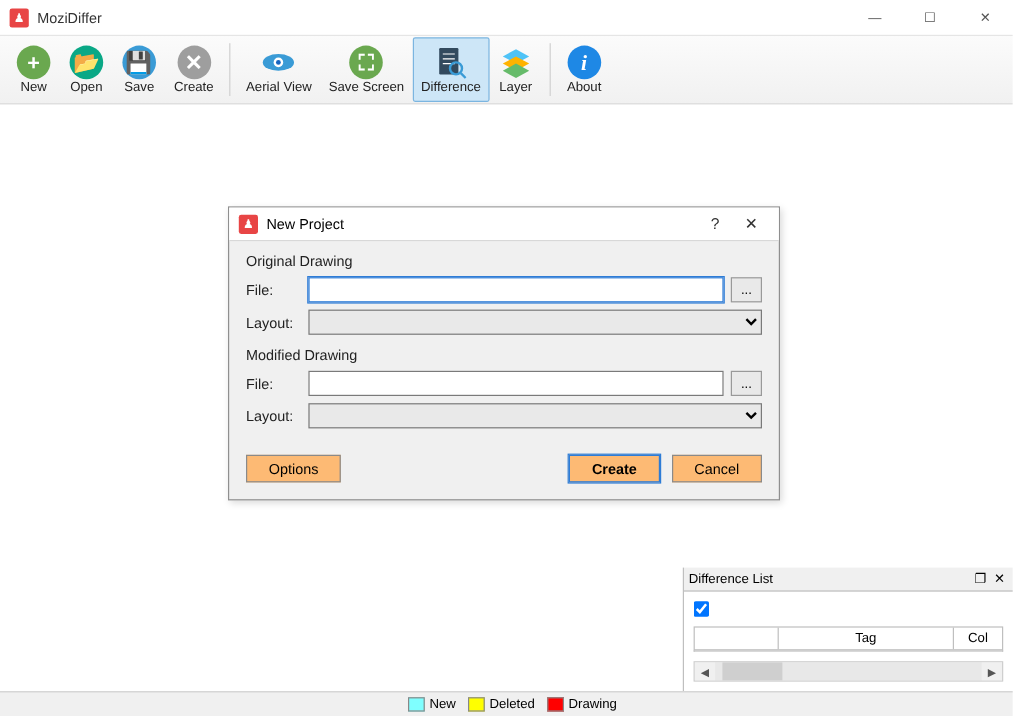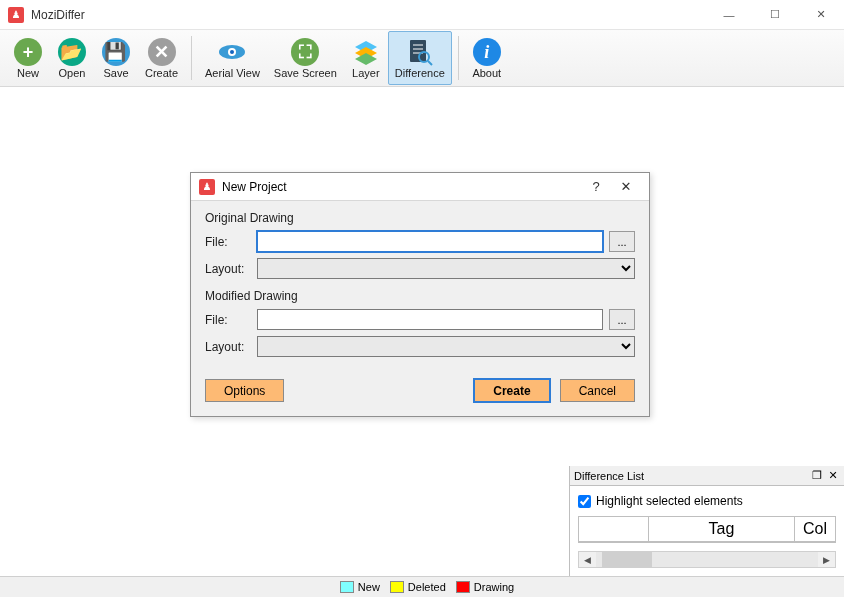--- a/index.html
+++ b/index.html
@@ -29,21 +29,21 @@
 
   
   .main { position: absolute; top: 87px; left: 0; right: 0; bottom: 21px; display: flex; align-items: flex-end; }
   .canvas { flex: 1; background: #808080; position: relative; }
   .side { width: 275px; background: #fff; border-left: 1px solid #bfbfbf; display:flex; flex-direction:column;}
   .panel-head { height: 20px; background: #f0f0f0; border-bottom: 1px solid #bfbfbf; display:flex; align-items:center; padding:0 4px; font-size:11px;}
   .panel-head .spacer{flex:1;}
   .panel-head .pbtn{width:14px;height:14px;display:flex;align-items:center;justify-content:center;cursor:pointer;margin-left:2px;font-size:11px;}
   .panel-body{padding:8px;font-size:12px;}
   .panel-body label{display:flex;align-items:center;gap:5px;}
-  .table-head{border:1px solid #bfbfbf;display:flex;margin:8px 0 0 0;font-size:16px;}
+  .table-head{border:1px solid #bfbfbf;display:flex;margin:8px 0 0 0;font-size:11px;}
   .th{border-right:1px solid #bfbfbf;padding:3px 6px;text-align:center;}
   .table-body{border:1px solid #bfbfbf;border-top:none;flex:1;margin:0 8px 8px 8px;}
   .hscroll{height:17px;background:#f0f0f0;border:1px solid #cfcfcf;margin:0 8px 8px 8px;display:flex;align-items:center;}
   .hscroll .arrow{width:17px;height:15px;background:#f0f0f0;display:flex;align-items:center;justify-content:center;font-size:9px;color:#555;cursor:pointer;}
   .hscroll .track{flex:1;height:15px;position:relative;background:#e8e8e8;}
   .hscroll .thumb{position:absolute;left:6px;width:50px;height:15px;background:#cfcfcf;}
 
   
   .arrow-anno{position:absolute;left:28px;top:68px;pointer-events:none;}
 
@@ -125,42 +125,42 @@
         </svg>
     </div>
     <span>Aerial View</span>
   </div>
   <div class="tbtn">
     <div class="ticon">
         <span class="circ c-green">⛶</span>
       </div>
     <span>Save Screen</span>
   </div>
-  <div class="tbtn">
-    <div class="ticon">
-      <svg width="28" height="28" viewBox="0 0 28 28">
-          <polygon points="14,3 25,9 14,15 3,9" fill="#4fc3f7"></polygon>
-          <polygon points="14,9 25,15 14,21 3,15" fill="#ffb300"></polygon>
-          <polygon points="14,15 25,21 14,27 3,21" fill="#66bb6a"></polygon>
-        </svg>
-    </div>
-    <span>Layer</span>
-  </div>
   <div class="tbtn active">
     <div class="ticon">
       <svg width="26" height="28" viewBox="0 0 26 28">
           <rect x="3" y="2" width="16" height="22" fill="#324a5e" rx="1"></rect>
           <line x1="6" y1="7" x2="16" y2="7" stroke="#fff"></line>
           <line x1="6" y1="11" x2="16" y2="11" stroke="#fff"></line>
           <line x1="6" y1="15" x2="16" y2="15" stroke="#fff"></line>
           <circle cx="17" cy="19" r="5" fill="none" stroke="#3a9bd6" stroke-width="2"></circle>
           <line x1="21" y1="23" x2="25" y2="27" stroke="#3a9bd6" stroke-width="2"></line>
         </svg>
     </div>
     <span>Difference</span>
+  </div>
+  <div class="tbtn">
+    <div class="ticon">
+      <svg width="28" height="28" viewBox="0 0 28 28">
+          <polygon points="14,3 25,9 14,15 3,9" fill="#4fc3f7"></polygon>
+          <polygon points="14,9 25,15 14,21 3,15" fill="#ffb300"></polygon>
+          <polygon points="14,15 25,21 14,27 3,21" fill="#66bb6a"></polygon>
+        </svg>
+    </div>
+    <span>Layer</span>
   </div>
   <div class="tsep"></div>
   <div class="tbtn">
     <div class="ticon">
         <span class="circ c-info" style="font-family:Georgia;font-style:italic;">i</span>
       </div>
     <span>About</span>
   </div>
 </div>
 
@@ -178,21 +178,20 @@
   <div class="side">
     <div class="panel-head">
       <span>Difference List</span>
       <span class="spacer"></span>
       <span class="pbtn">❐</span>
       <span class="pbtn">✕</span>
     </div>
     <div class="panel-body">
       <label>
         <input type="checkbox" checked="" style="">
-        <span>Highlight selected elements</span>
       </label>
     </div>
     <div class="table-head" style="margin:0 8px;">
       <div class="th" style="width:70px;"></div>
       <div class="th" style="flex:1;">Tag</div>
       <div class="th" style="width:40px;border-right:none;">Col</div>
     </div>
     <div class="table-body"></div>
     <div class="hscroll">
       <div class="arrow">◀</div>

